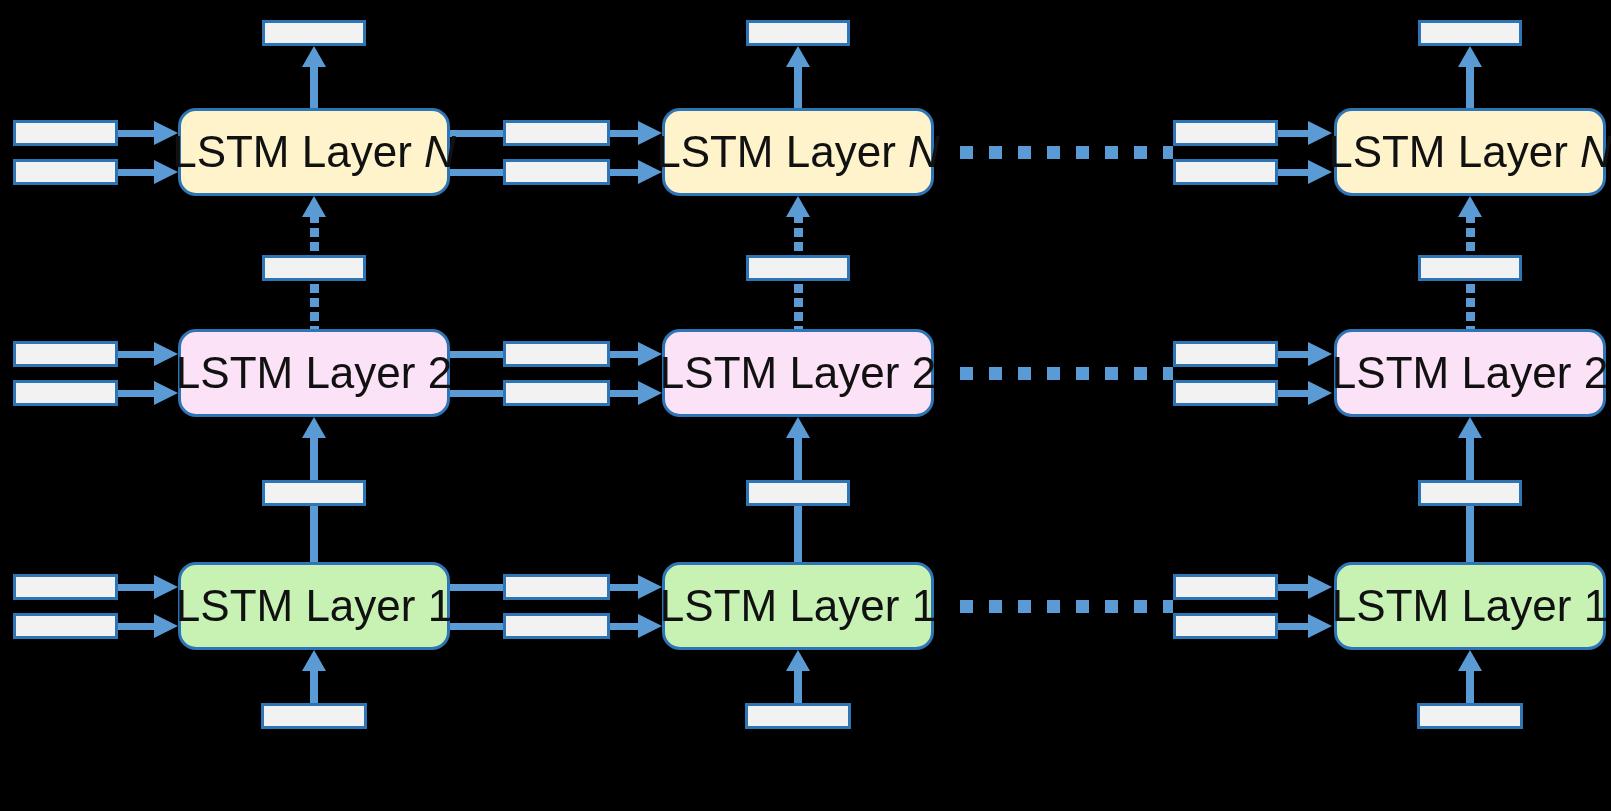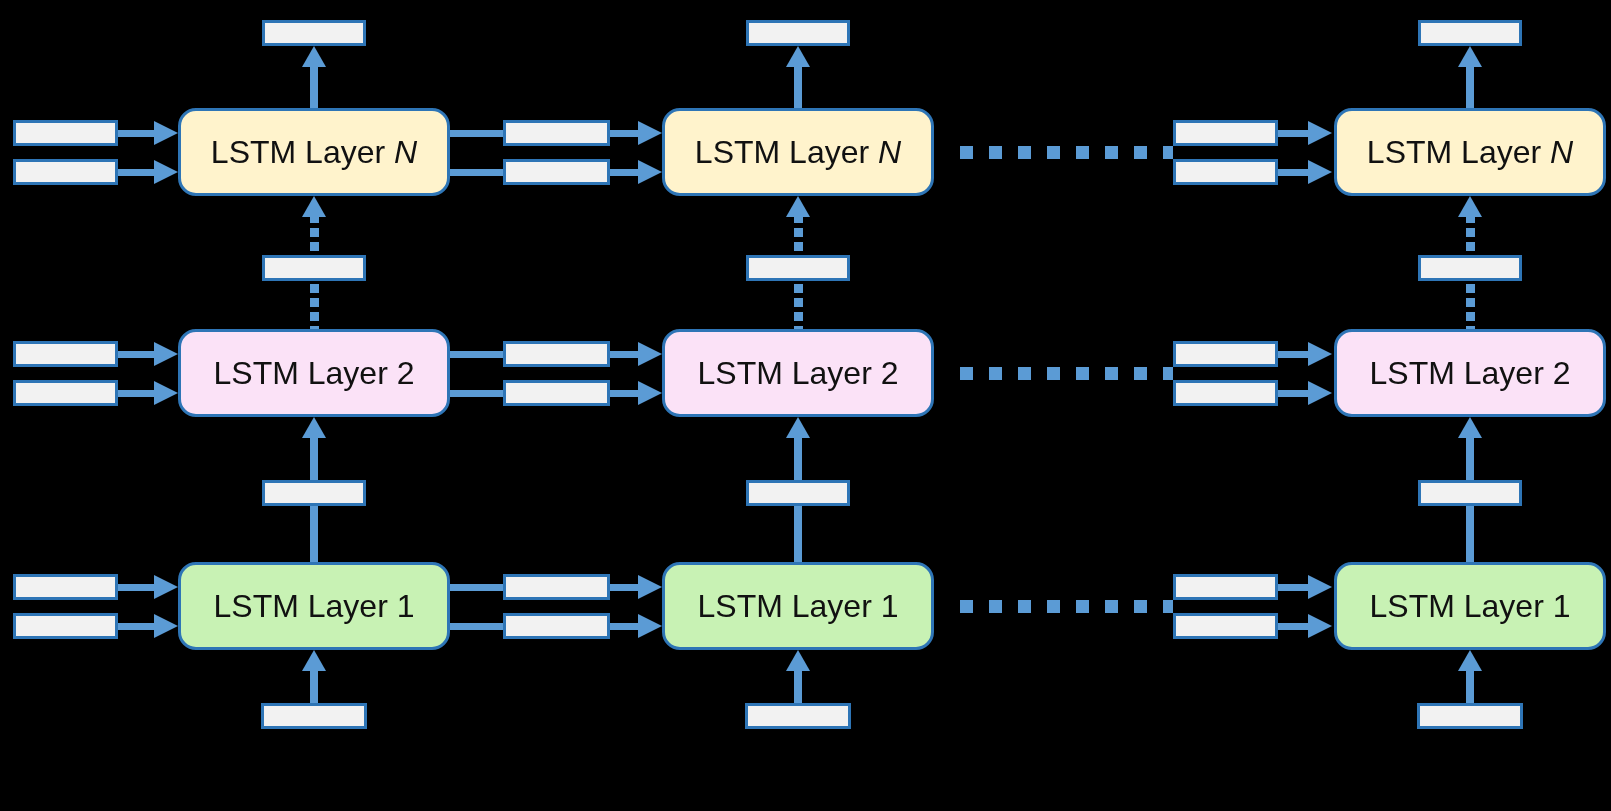--- a/index.html
+++ b/index.html
@@ -10,21 +10,21 @@
     overflow:hidden;
     font-family:"Liberation Sans", sans-serif;
   }
   #diagram div{position:absolute;}
   .box{
     width:272px;height:88px;
     border:3px solid var(--outline);
     border-radius:18px;
     box-sizing:border-box;
     display:flex;align-items:center;justify-content:center;
-    font-size:32px;color:var(--text);
+    font-size:44px;color:var(--text);
     white-space:pre;
   }
   .slot{
     background:var(--slot-fill);
     border:3px solid var(--outline);
     box-sizing:border-box;
   }
   .hline{height:7px;background:var(--connector);}
   .vline{width:8px;background:var(--connector);}
   .dashv{

